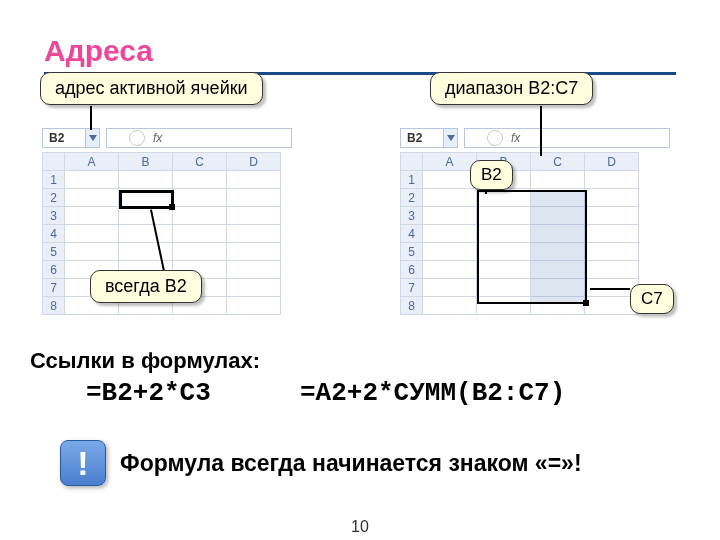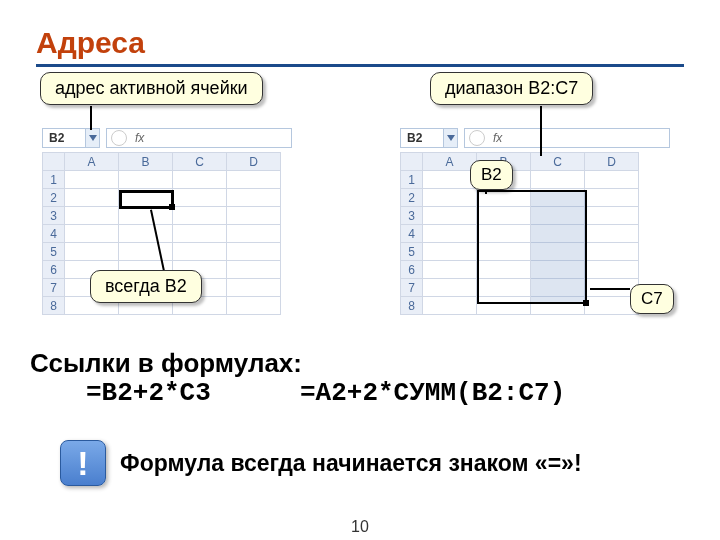--- a/index.html
+++ b/index.html
@@ -6,21 +6,21 @@
   html, body { margin: 0; padding: 0; }
   body {
     width: 720px; height: 540px;
     font-family: Arial, sans-serif;
     background: #fff;
     position: relative;
     overflow: hidden;
   }
   .slide { padding: 18px 28px 0 28px; }
   h1 {
-    margin: 8px; font-size: 30px; font-weight: bold; color: #c2410c;
+    margin: 16px; font-size: 30px; font-weight: bold; color: #ec4899;
     border-bottom: 3px solid #1b4a8a; padding-bottom: 4px;
   }
   
   .callout {
     position: absolute;
     background: #ffffe0;
     border: 1px solid #333;
     border-radius: 10px;
     padding: 5px 14px;
     font-size: 18px;
@@ -43,21 +43,21 @@
     display: flex; align-items: center; padding-left: 6px;
   }
   .grid .namebox .dd {
     position: absolute; right: 0; top: 0; bottom: 0; width: 14px;
     border-left: 1px solid #b5c7de; background: #e6eef8;
     display:flex;align-items:center;justify-content:center;
   }
   .grid .fx {
     position: absolute; left: 64px; top: 0; right: 0; height: 20px;
     border: 1px solid #b5c7de; background: #fff;
-    display: flex; align-items: center; padding-left: 4px;
+    display: flex; align-items: center; padding-left: 22px;
     color: #666; font-style: italic;
   }
   .grid .fx::before {
     content: ""; display:inline-block; width:14px; height:14px;
     border:1px solid #ccc; border-radius:50%; margin-right:8px;
   }
   .grid table {
     position: absolute; left: 0; top: 24px;
     border-collapse: collapse;
   }
@@ -100,21 +100,21 @@
   }
   .ptr.d { width:2px; }
   .ptr.h { height:2px; }
   .diag {
     position:absolute; z-index:25;
     border-left:2px solid #000;
     transform-origin: top left;
   }
   
   .sec {
-    position: absolute; left: 30px; font-size: 26px; font-weight: bold; text-align: center;
+    position: absolute; left: 30px; font-size: 22px; font-weight: bold; text-align: center;
   }
   .mono { font-family: "Courier New", monospace; font-weight: bold; font-size: 26px; }
   .note {
     position:absolute; left:60px; right:40px;
     display:flex; align-items:center; gap:14px;
   }
   .bang {
     width:46px; height:46px; border-radius:8px;
     background: linear-gradient(#7aa9e8,#4a7fce);
     border:1px solid #2a5a9e;

